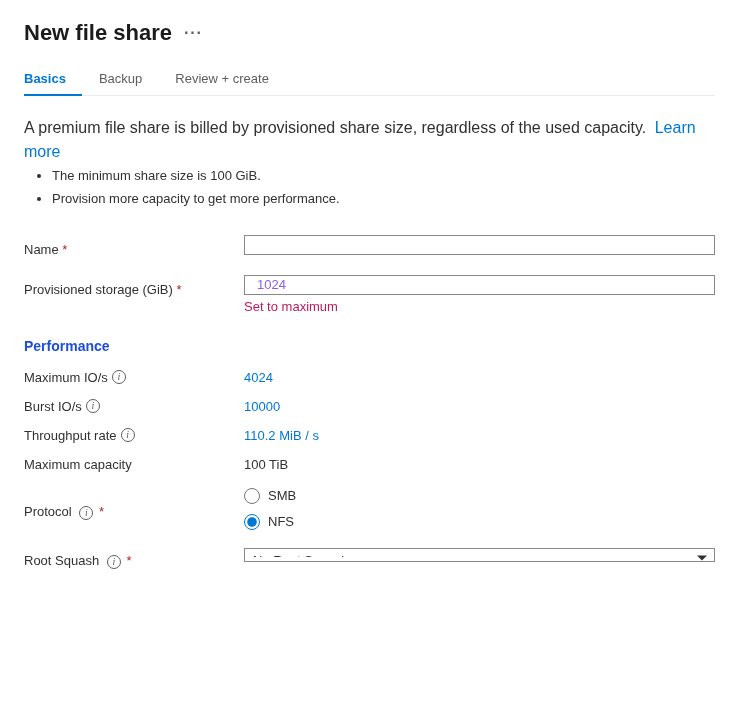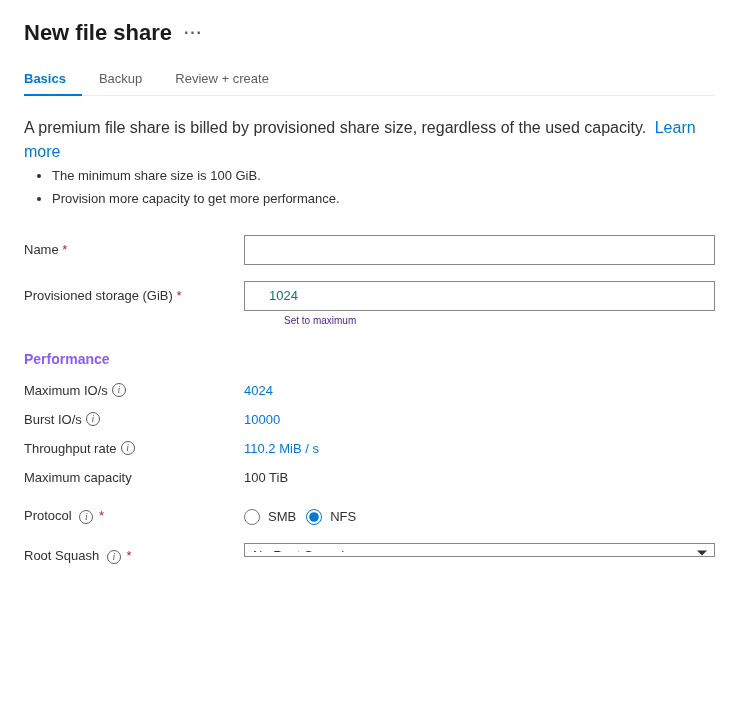--- a/index.html
+++ b/index.html
@@ -86,40 +86,39 @@
       line-height: 1.4;
     }
     .form-label .required {
       color: #a4262c;
     }
     .form-control {
       flex: 1;
     }
     .text-input {
       width: 100%;
-      height: 30px;
+      height: 20px;
       border: 1px solid #8a8886;
-      padding: 4px 24px;
-      font-size: 13px;
-      color: #0f766e;
+      padding: 4px 12px;
+      font-size: 13px;
+      color: #8b5cf6;
       outline: none;
     }
     .link-text {
-      color: #4c1d95;
-      font-size: 10px;
+      color: #be185d;
+      font-size: 13px;
       cursor: pointer;
       margin-top: 4px;
       display: inline-block;
       text-decoration: none;
-      margin-left: 40px;
     }
     .section-header {
       font-size: 14px;
       font-weight: 700;
-      color: #8b5cf6;
+      color: #1d4ed8;
       margin-bottom: 16px;
       margin-top: 8px;
     }
     .perf-row {
       display: flex;
       align-items: center;
       margin-bottom: 14px;
     }
     .perf-label {
       width: 220px;
@@ -149,23 +148,22 @@
       border-radius: 50%;
       font-size: 10px;
       color: #605e5c;
       cursor: pointer;
       font-style: italic;
       font-family: serif;
       line-height: 1;
     }
     .protocol-options {
       display: flex;
-      flex-direction: row;
+      flex-direction: column;
       gap: 10px;
-      margin-top: 8px;
     }
     .radio-option {
       display: flex;
       align-items: center;
       gap: 8px;
       cursor: pointer;
       font-size: 13px;
       color: #323130;
     }
     .radio-input {

